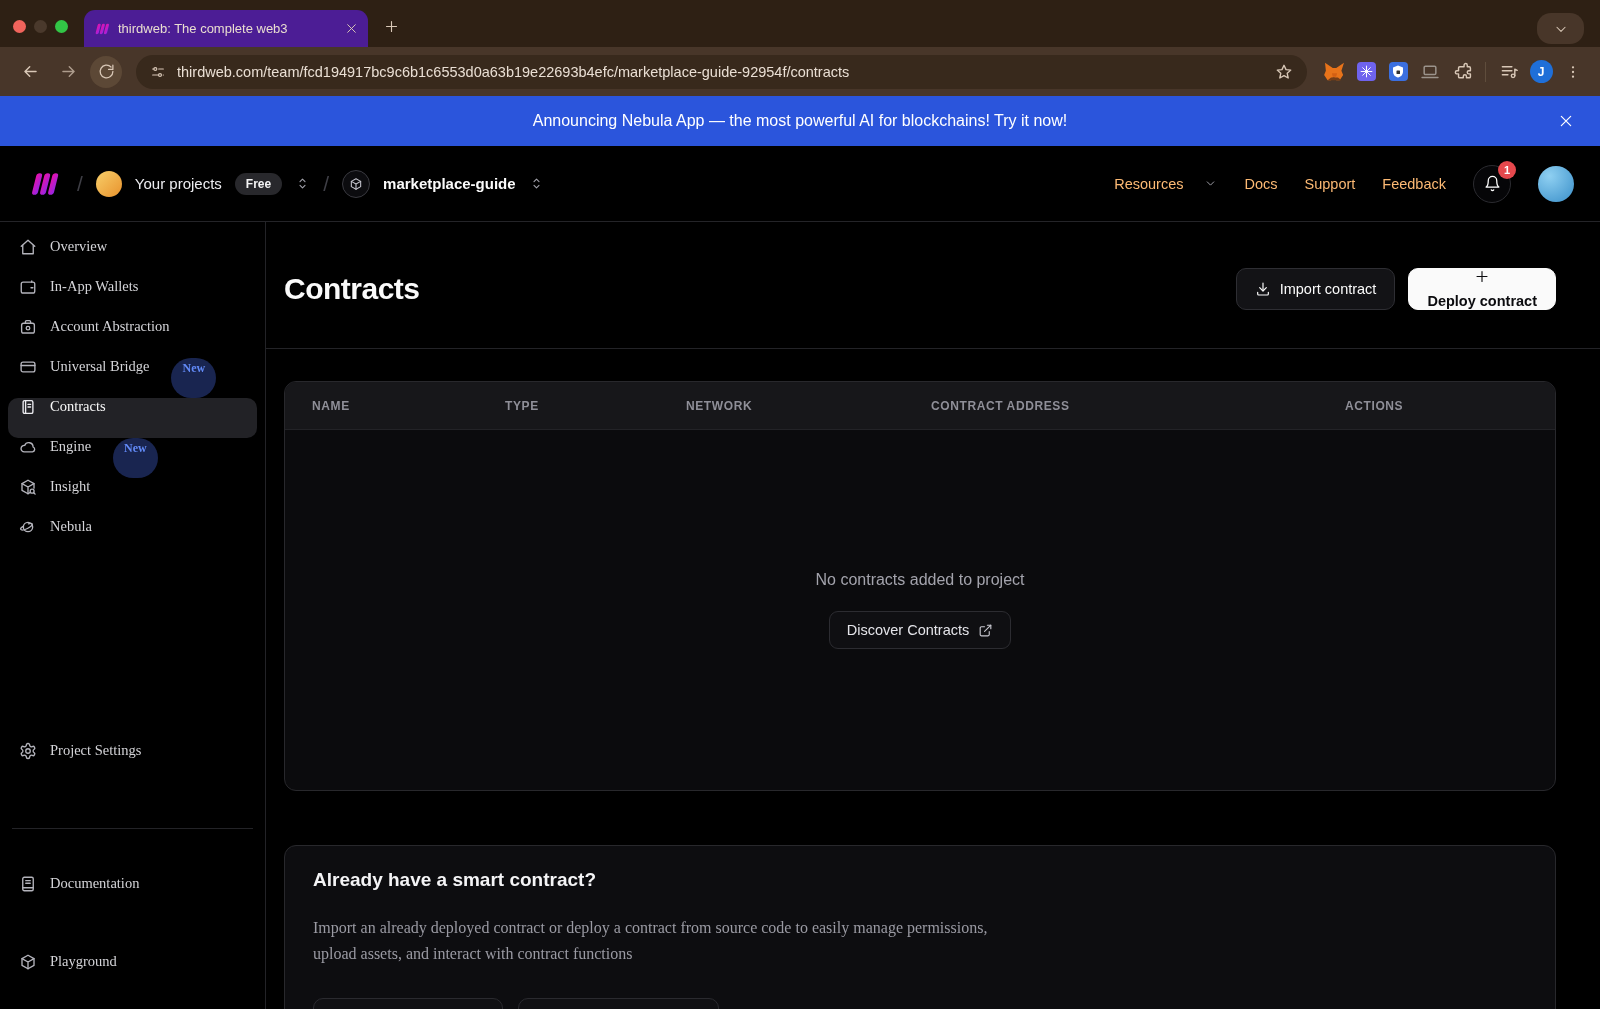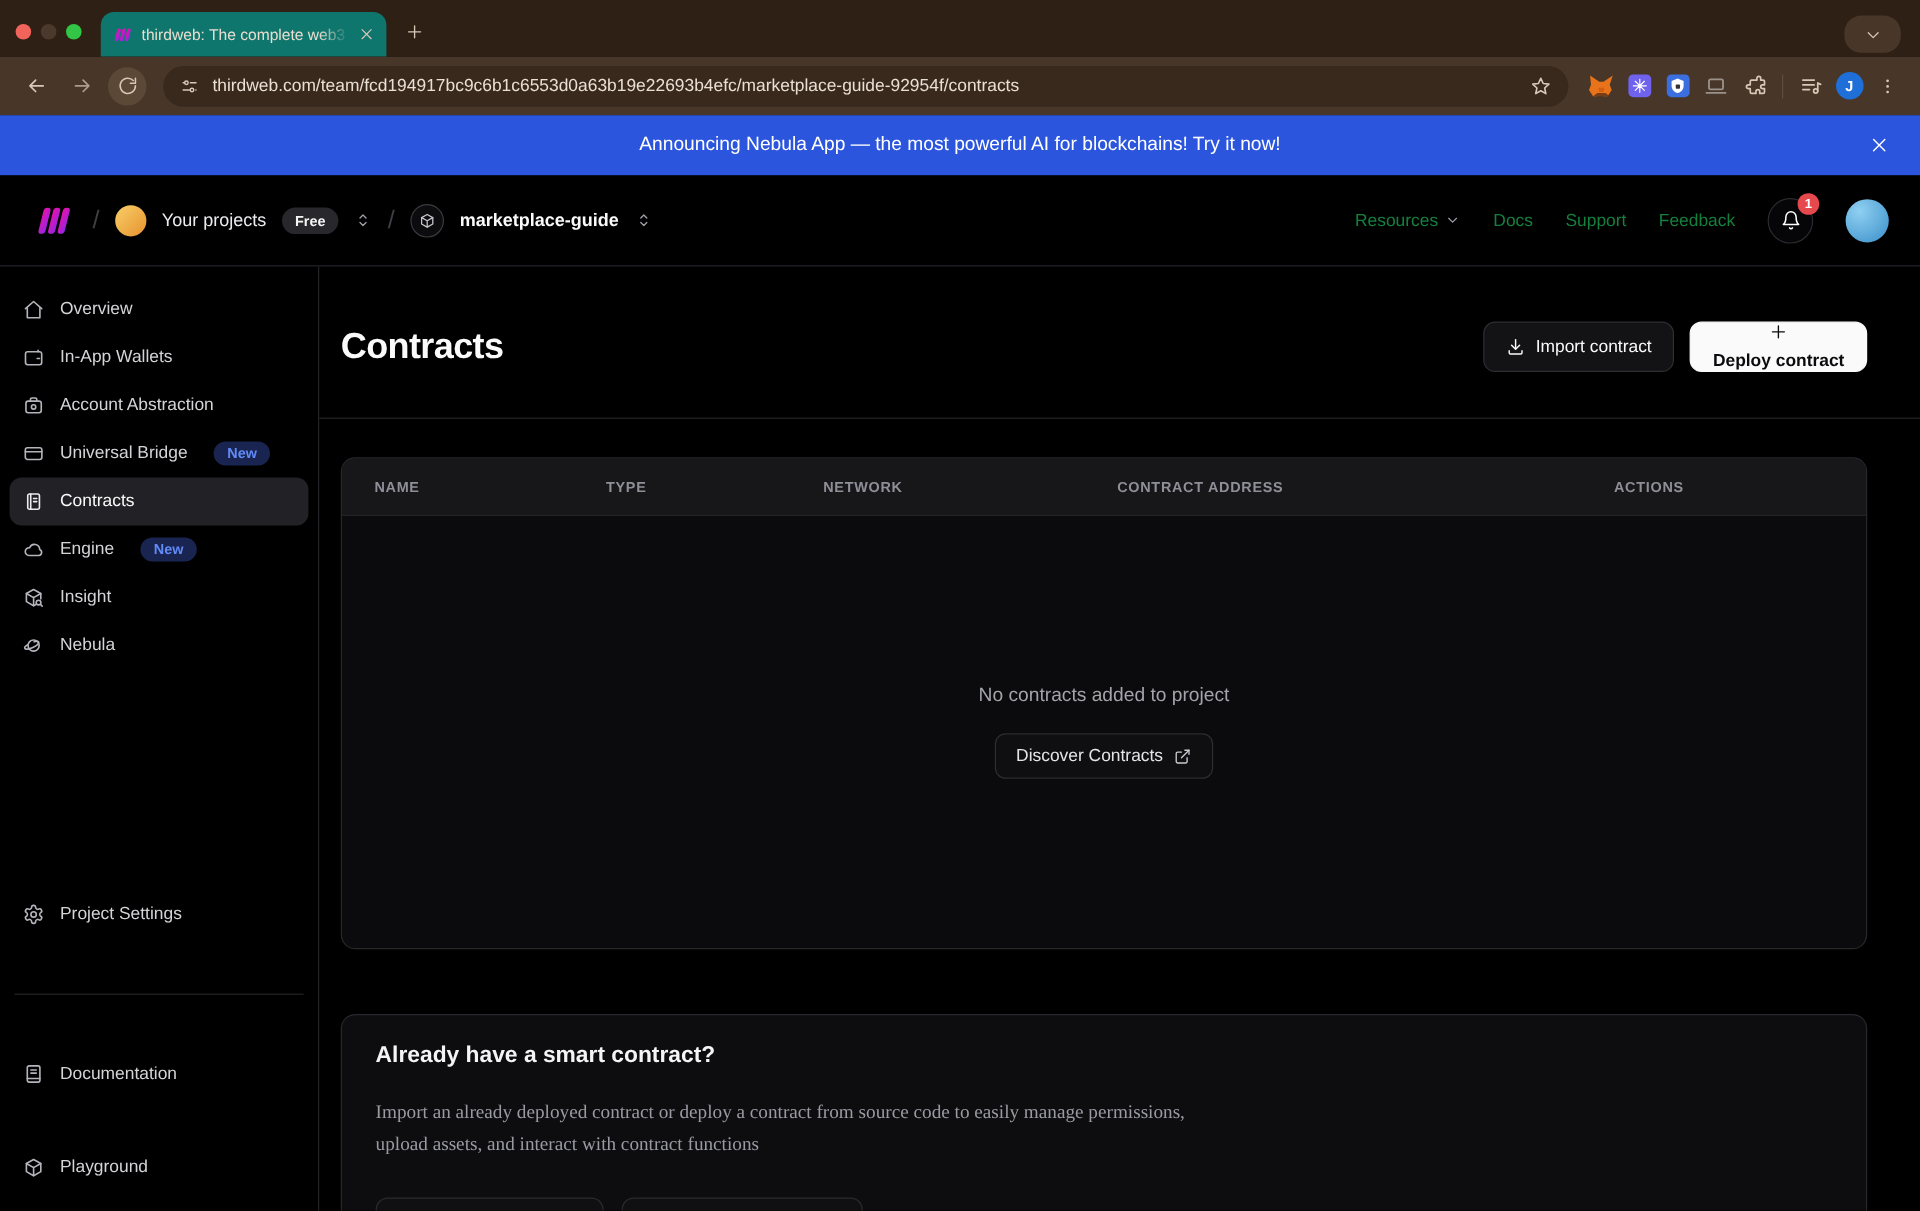--- a/index.html
+++ b/index.html
@@ -5,21 +5,21 @@
   * { margin:0; padding:0; box-sizing:border-box; }
   html,body { width:1600px; height:1009px; overflow:hidden; background:#000; }
   body { font-family:"Liberation Sans", sans-serif; }
   .stage { width:1600px; height:1009px; display:flex; flex-direction:column; background:#000; }
 
   
   .tabstrip { height:47px; background:#2e2014; display:flex; align-items:flex-end; flex:none; position:relative; }
   .lights { display:flex; gap:8px; align-items:center; position:absolute; left:13px; top:20px; }
   .light { width:13px; height:13px; border-radius:50%; }
   .light.r { background:#f1645c; } .light.y { background:#4a392c; } .light.g { background:#32c546; }
-  .tab { margin-left:84px; width:238px; height:37px; background:#0f766e; border-radius:11px 11px 0 0;
+  .tab { margin-left:84px; width:284px; height:37px; background:#4c1d95; border-radius:11px 11px 0 0;
          display:flex; align-items:center; padding:0 10px; gap:8px; }
   .tab-title { color:#e9ddd0; font-size:13px; white-space:nowrap; overflow:hidden; flex:1;
                -webkit-mask-image:linear-gradient(90deg,#000 85%,transparent); mask-image:linear-gradient(90deg,#000 85%,transparent); }
   .chrome-ic { stroke:#d9c8b7; fill:none; stroke-width:1.8; stroke-linecap:round; stroke-linejoin:round; }
   .newtab { margin:0 0 8px 10px; width:26px; height:26px; display:flex; align-items:center; justify-content:center; border-radius:6px; }
   .tabsearch { position:absolute; right:16px; top:13px; width:47px; height:31px; background:#483629; border-radius:14px;
                display:flex; align-items:center; justify-content:center; }
 
   .toolbar { height:49px; background:#483629; display:flex; align-items:center; padding:0 14px; gap:6px; flex:none; }
   .navbtn { width:32px; height:32px; display:flex; align-items:center; justify-content:center; border-radius:50%; flex:none; }
@@ -42,33 +42,33 @@
   .appheader { height:76px; background:#000; border-bottom:1px solid #242428; display:flex; align-items:center; padding:0 26px; flex:none; }
   .crumbs { display:flex; align-items:center; gap:13px; }
   .slash { color:#3f3f46; font-size:21px; font-weight:300; }
   .org-avatar { width:26px; height:26px; border-radius:50%; background:linear-gradient(135deg,#f8cf6a,#e8922d); }
   .crumb-label { color:#ececf0; font-size:15px; }
   .pill-free { background:#28282c; color:#f4f4f5; font-size:12px; font-weight:600; padding:4px 11px; border-radius:999px; }
   .proj-ic { width:28px; height:28px; border-radius:50%; border:1px solid #3a3a40; background:#0c0c0f;
              display:flex; align-items:center; justify-content:center; }
   .proj-name { color:#fafafa; font-size:15px; font-weight:600; }
   .hnav { margin-left:auto; display:flex; align-items:center; gap:27px; }
-  .hnav-item { color:#15803d; font-size:14.5px; display:flex; align-items:center; gap:6px; }
+  .hnav-item { color:#fdba74; font-size:14.5px; display:flex; align-items:center; gap:21px; }
   .bellwrap { position:relative; }
   .bellbtn { width:38px; height:38px; border-radius:50%; background:#060608; border:1px solid #2b2b30;
              display:flex; align-items:center; justify-content:center; }
   .bellbadge { position:absolute; top:-4px; right:-5px; min-width:18px; height:18px; background:#e5484d; border-radius:999px;
                color:#fff; font-size:11px; font-weight:700; display:flex; align-items:center; justify-content:center; padding:0 5px; }
   .user-avatar { width:36px; height:36px; border-radius:50%; background:radial-gradient(circle at 32% 28%, #8fd0f2, #4f9fd3 75%); }
 
   
   .bodywrap { flex:1; display:flex; min-height:0; }
   .sidebar { width:266px; flex:none; border-right:1px solid #232327; display:flex; flex-direction:column; padding:16px 8px; }
-  .sitem { height:40px; display:flex; align-items:center; gap:13px; padding:0 11px; border-radius:10px;
-           color:#d4d4d8; font-size:14.5px; flex:none; }
+  .sitem { height:40px; display:flex; gap:13px; padding:0 11px; border-radius:10px;
+           color:#d4d4d8; font-size:14.5px; flex:none;font-family:Liberation Serif, serif; }
   .sitem svg { stroke:#b4b4bc; }
   .sitem.sel { background:#222226; color:#fafafa; }
   .sitem.sel svg { stroke:#ececf0; }
   .badge-new { margin-left:9px; background:#192550; color:#628af7; font-size:12px; font-weight:600; padding:3px 11px; border-radius:999px; }
   .sfooter { margin-top:auto; display:flex; flex-direction:column;gap:38px; }
   .sdivider { border-top:1px solid #232327; margin:8px 4px; }
 
   .main { flex:1; min-width:0; padding:0 44px 0 18px; overflow:hidden; }
   .titlerow { display:flex; align-items:center; justify-content:space-between; padding:46px 0 38px; }
   .page-title { color:#fafafa; font-size:30px; font-weight:700; letter-spacing:-0.5px; }

